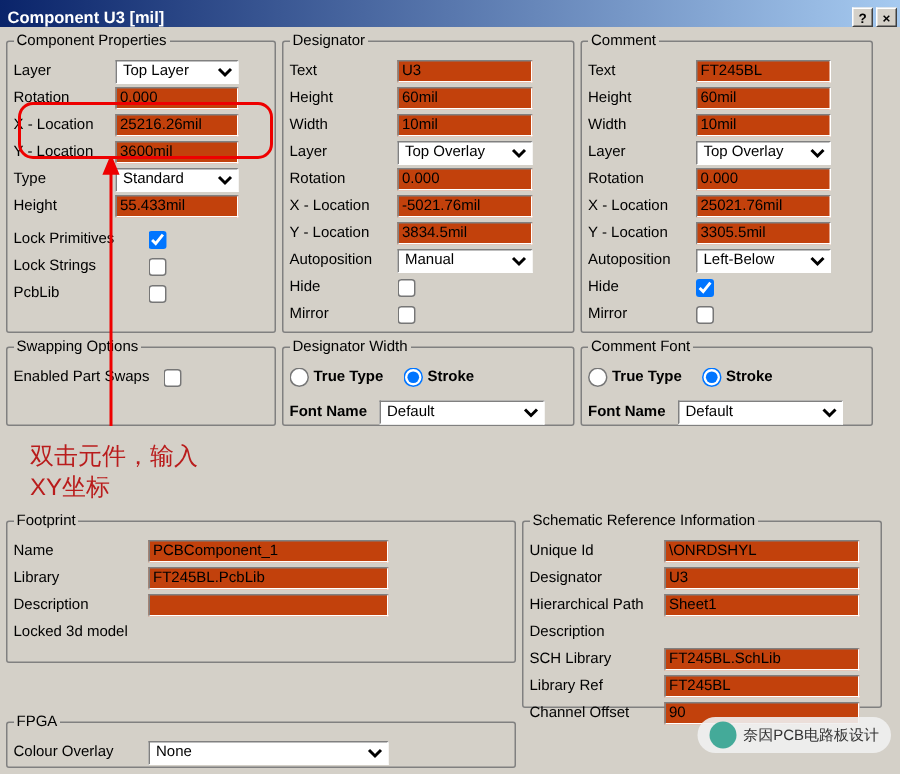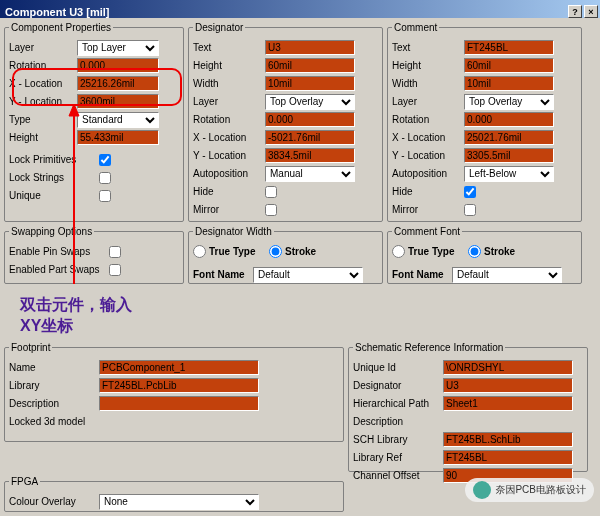--- a/index.html
+++ b/index.html
@@ -23,21 +23,21 @@
 input[type=checkbox]{width:12px;height:12px}
 .cp{width:180px;height:200px}
 .desig,.comm{width:195px;height:200px}
 .swp{width:180px;height:58px}
 .dfont,.cfont{width:195px;height:58px}
 .fp{width:340px;height:100px}
 .sri{width:240px;height:130px}
 .fpga{width:340px;height:36px}
 .annotation-box{position:absolute;border:2px solid #e00;border-radius:10px;pointer-events:none}
 .annotation-arrow{position:absolute;stroke:#e00;fill:#e00;pointer-events:none}
-.annotation-text{position:absolute;color:#4c1d95;font-size:16px;font-weight:bold;pointer-events:none;line-height:1.3}
+.annotation-text{position:absolute;color:#b91c1c;font-size:16px;font-weight:normal;pointer-events:none;line-height:1.3}
 .watermark{position:absolute;right:6px;bottom:14px;background:rgba(240,240,240,0.9);border-radius:12px;padding:3px 8px;display:flex;align-items:center;font-size:11px;color:#333}
 .watermark .av{width:18px;height:18px;background:#4a9;border-radius:50%;margin-right:4px}
 </style>
 </head>
 <body>
 
 <div class="titlebar">
   <span class="title">Component U3 [mil]</span>
   <div class="wbtn">?</div>
   <div class="wbtn">×</div>
@@ -74,21 +74,21 @@
 <div style="height:4px"></div>
 <div class="row">
         <label style="width:90px">Lock Primitives</label>
         <input type="checkbox" checked="" style="">
       </div>
 <div class="row">
         <label style="width:90px">Lock Strings</label>
         <input type="checkbox" style="">
       </div>
 <div class="row">
-        <label style="width:90px">Unique</label>
+        <label style="width:90px">PcbLib</label>
         <input type="checkbox" style="">
       </div>
 </fieldset>
 
 <fieldset class="desig">
 <legend>Designator</legend>
 <div class="row w2">
         <label>Text</label>
         <input type="text" class="f2" value="U3" style="">
       </div>
@@ -169,24 +169,20 @@
         <input type="checkbox" checked="" style="">
       </div>
 <div class="row w2">
         <label>Mirror</label>
         <input type="checkbox" style="">
       </div>
 </fieldset>
 
 <fieldset class="swp">
 <legend>Swapping Options</legend>
-<div class="row">
-        <label style="width:100px">Enable Pin Swaps</label>
-        <input type="checkbox" style="">
-      </div>
 <div class="row">
         <label style="width:100px">Enabled Part Swaps</label>
         <input type="checkbox" style="">
       </div>
 </fieldset>
 
 <fieldset class="dfont">
 <legend>Designator Width</legend>
 <div class="row">
         <input type="radio" name="df" style="">

